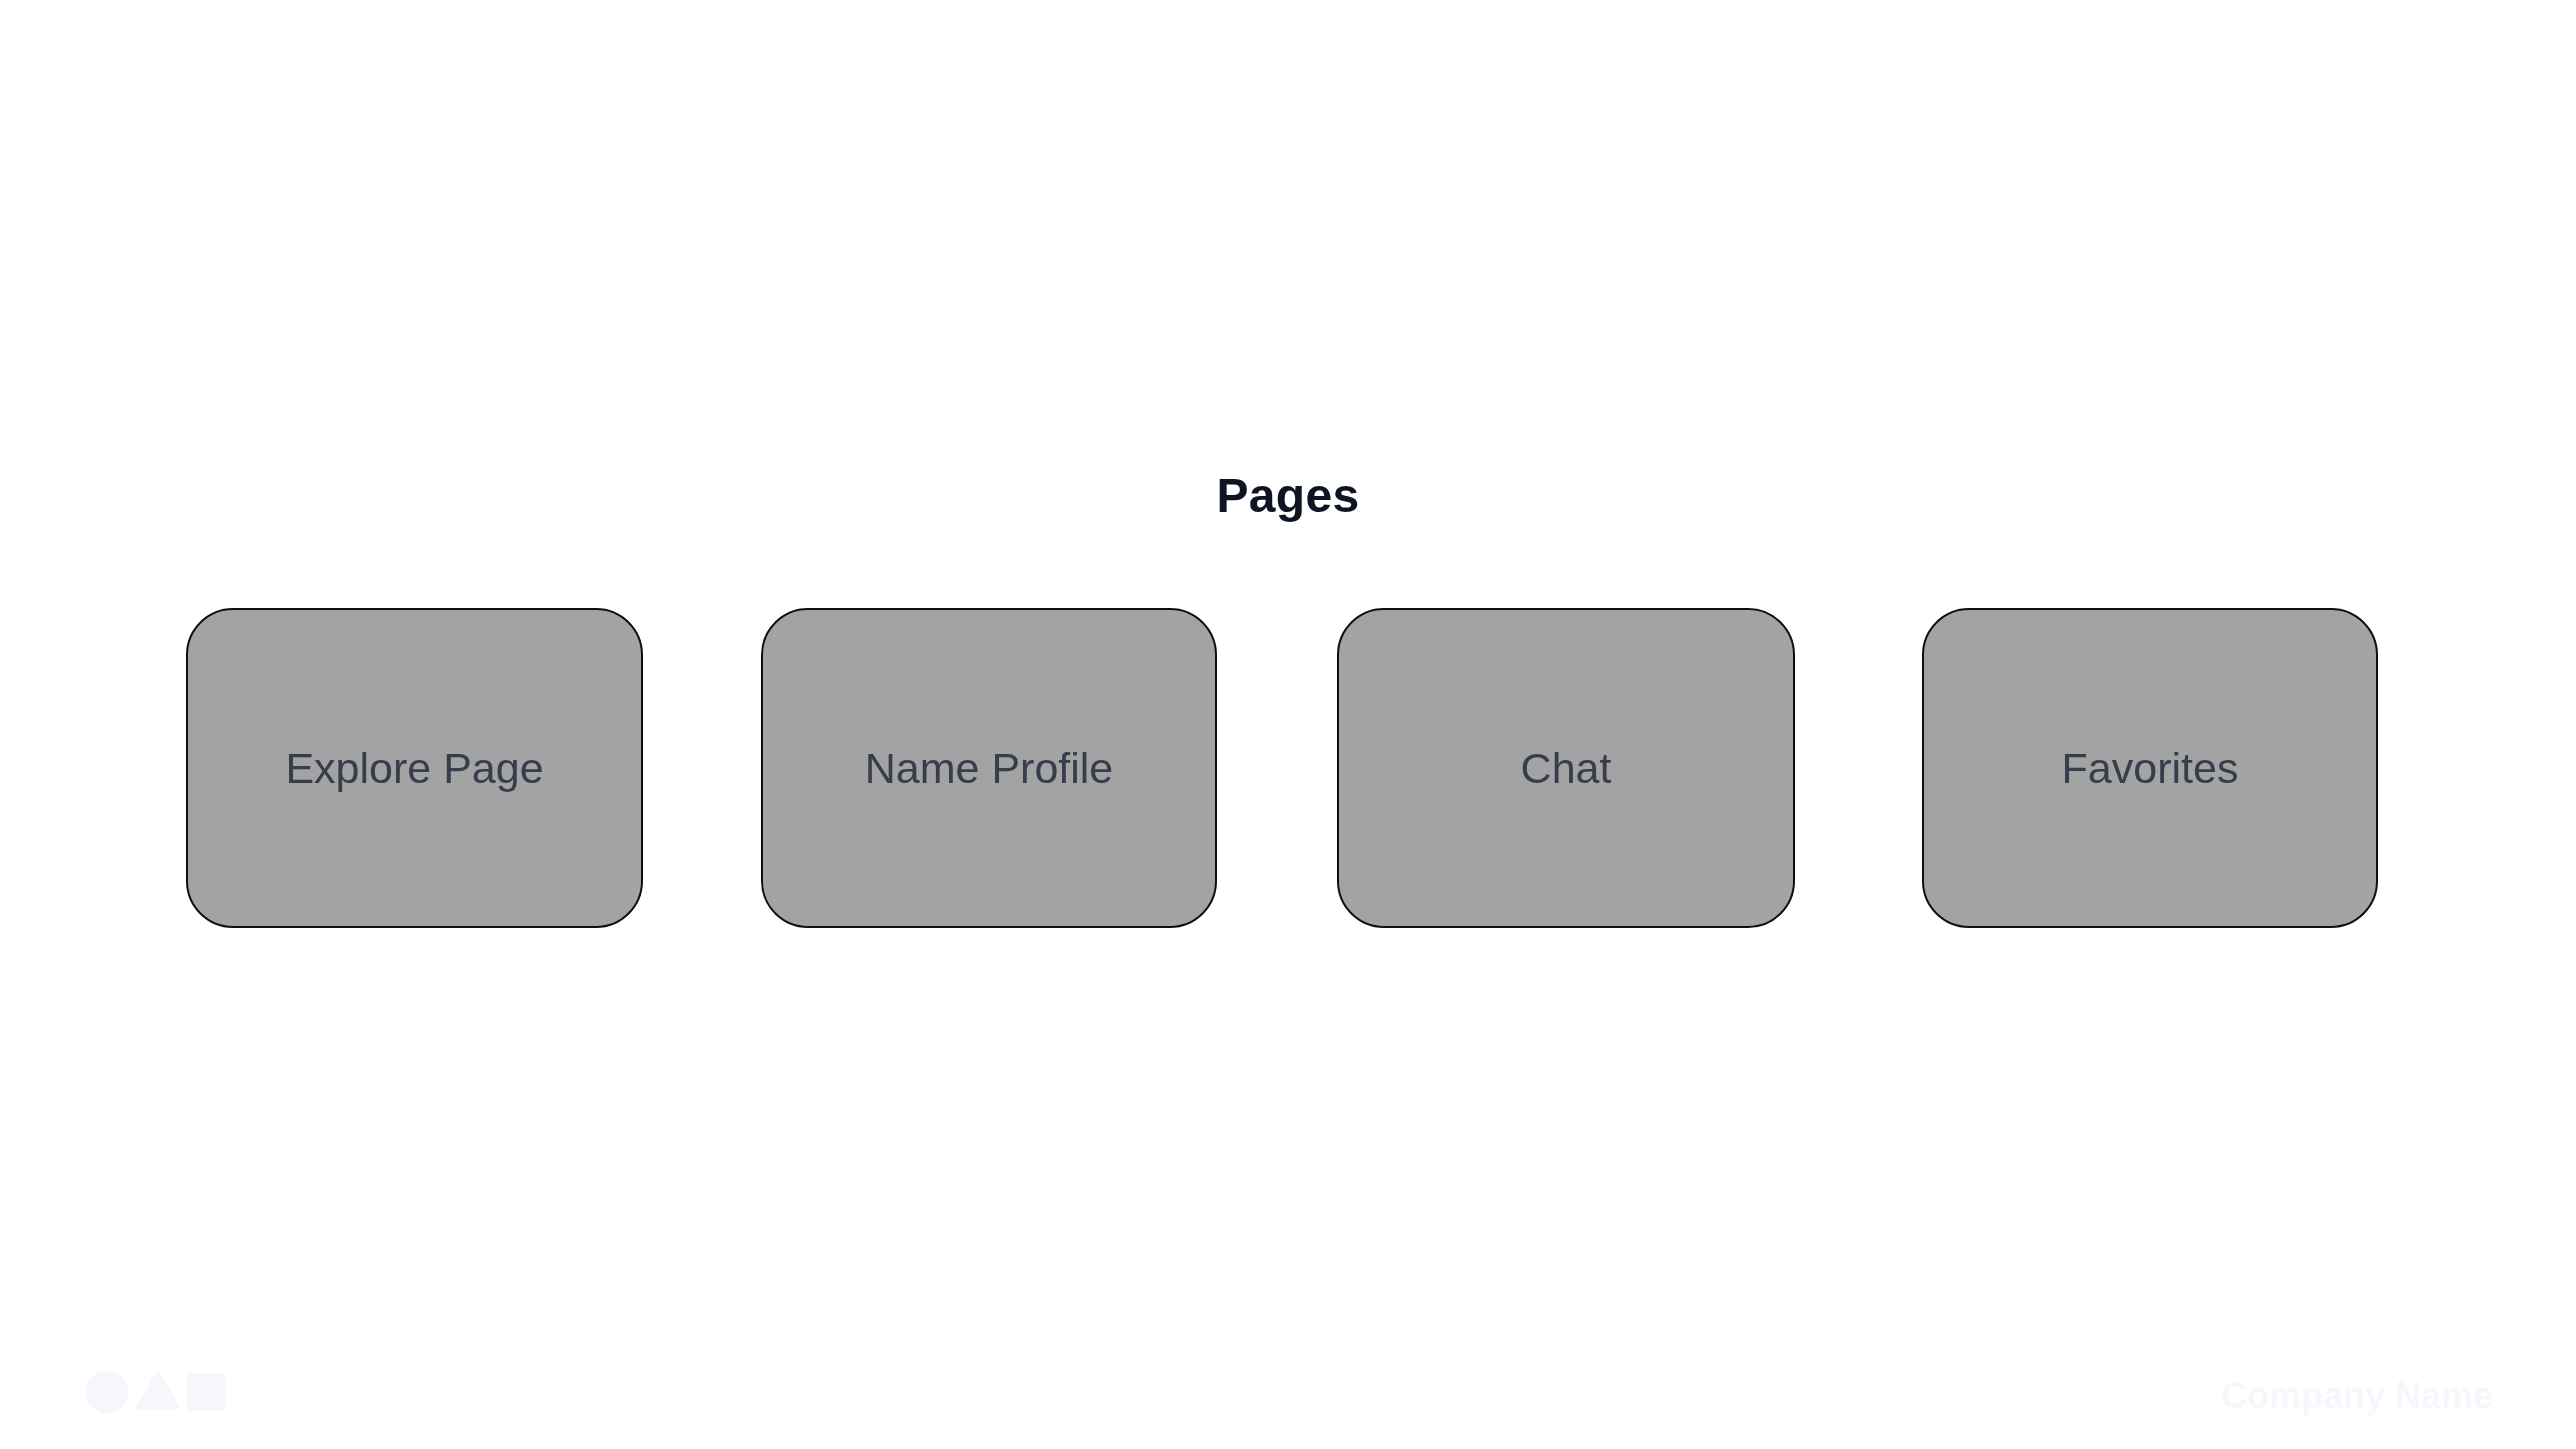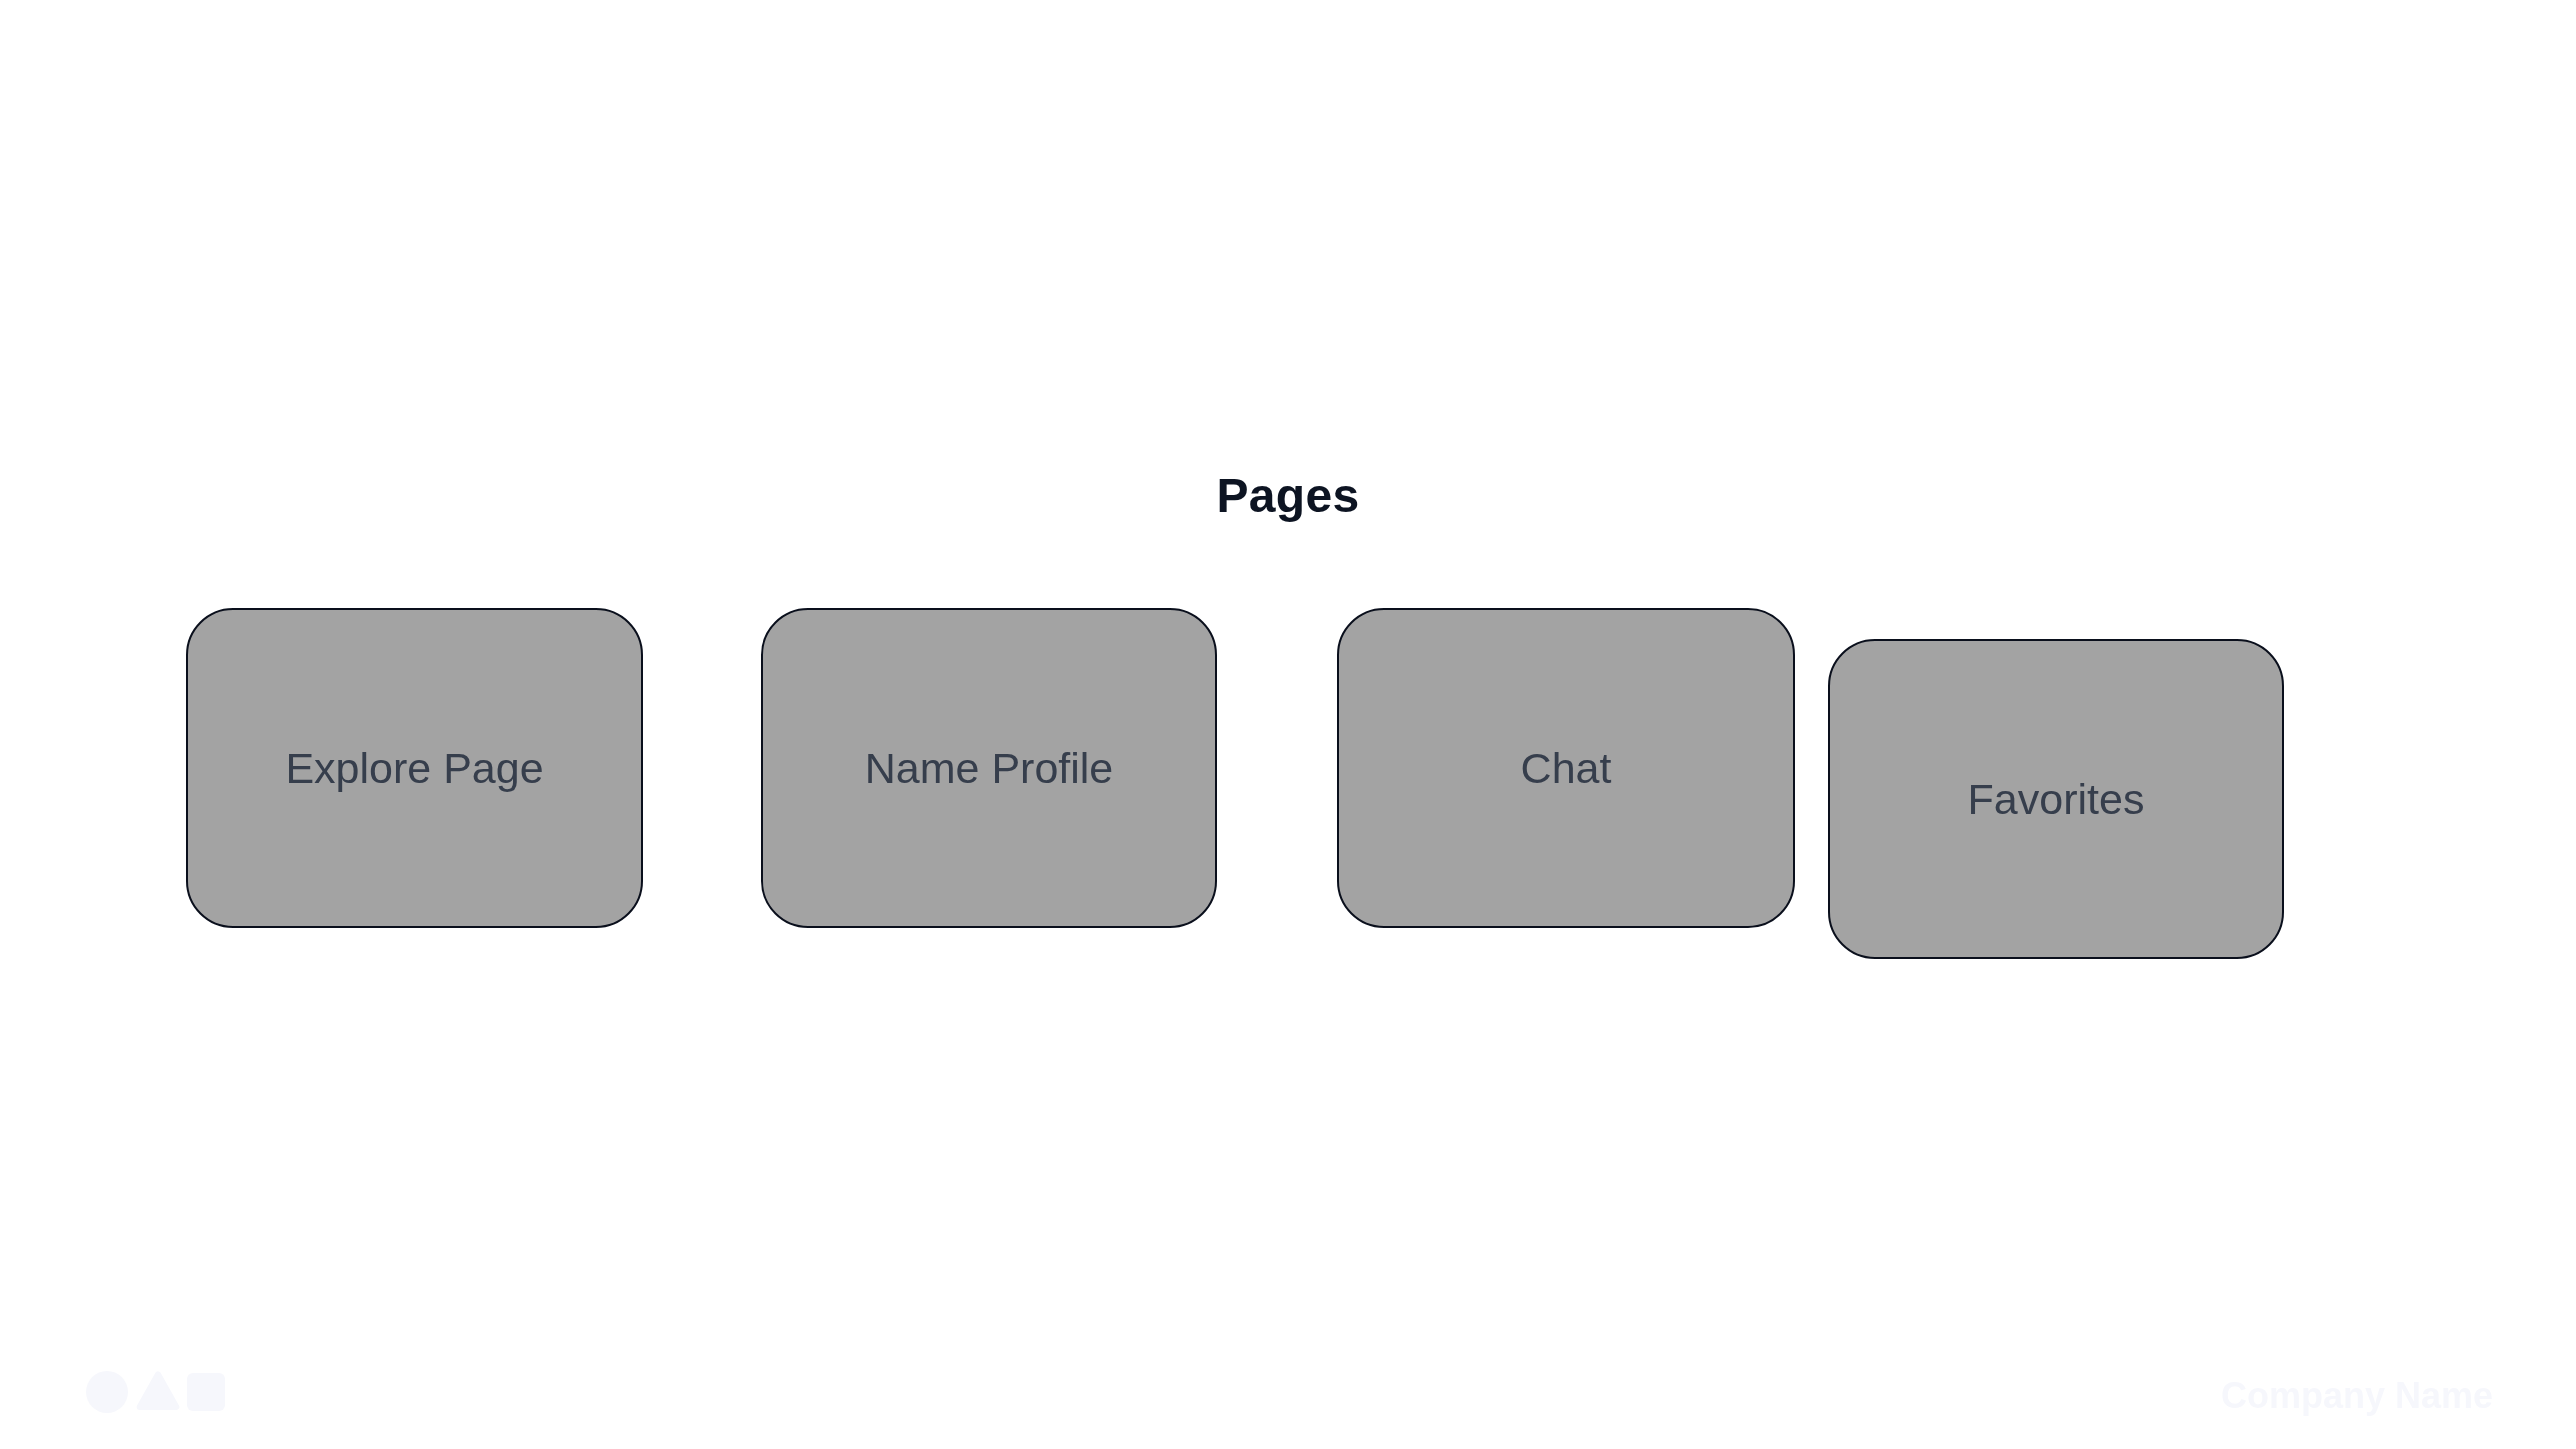--- a/index.html
+++ b/index.html
@@ -36,21 +36,21 @@
     background: #a3a3a3;
     border: 2.7px solid #0a0f1c;
     border-radius: 47px;
     display: flex;
     align-items: center;
     justify-content: center;
   }
   .node-1 { left: 186px;  width: 457px; }
   .node-2 { left: 761px; width: 456px; }
   .node-3 { left: 1337px; width: 458px; }
-  .node-4 { left: 1828px; width: 456px; margin-top: 31px; }
+  .node-4 { left: 1922px; width: 456px; }
   .node-label {
     font-size: 43px;
     line-height: 1;
     font-weight: 400;
     color: #363e4c;
     white-space: nowrap;
   }
   .logo-shape {
     position: absolute;
     background: #f6f7fc;

